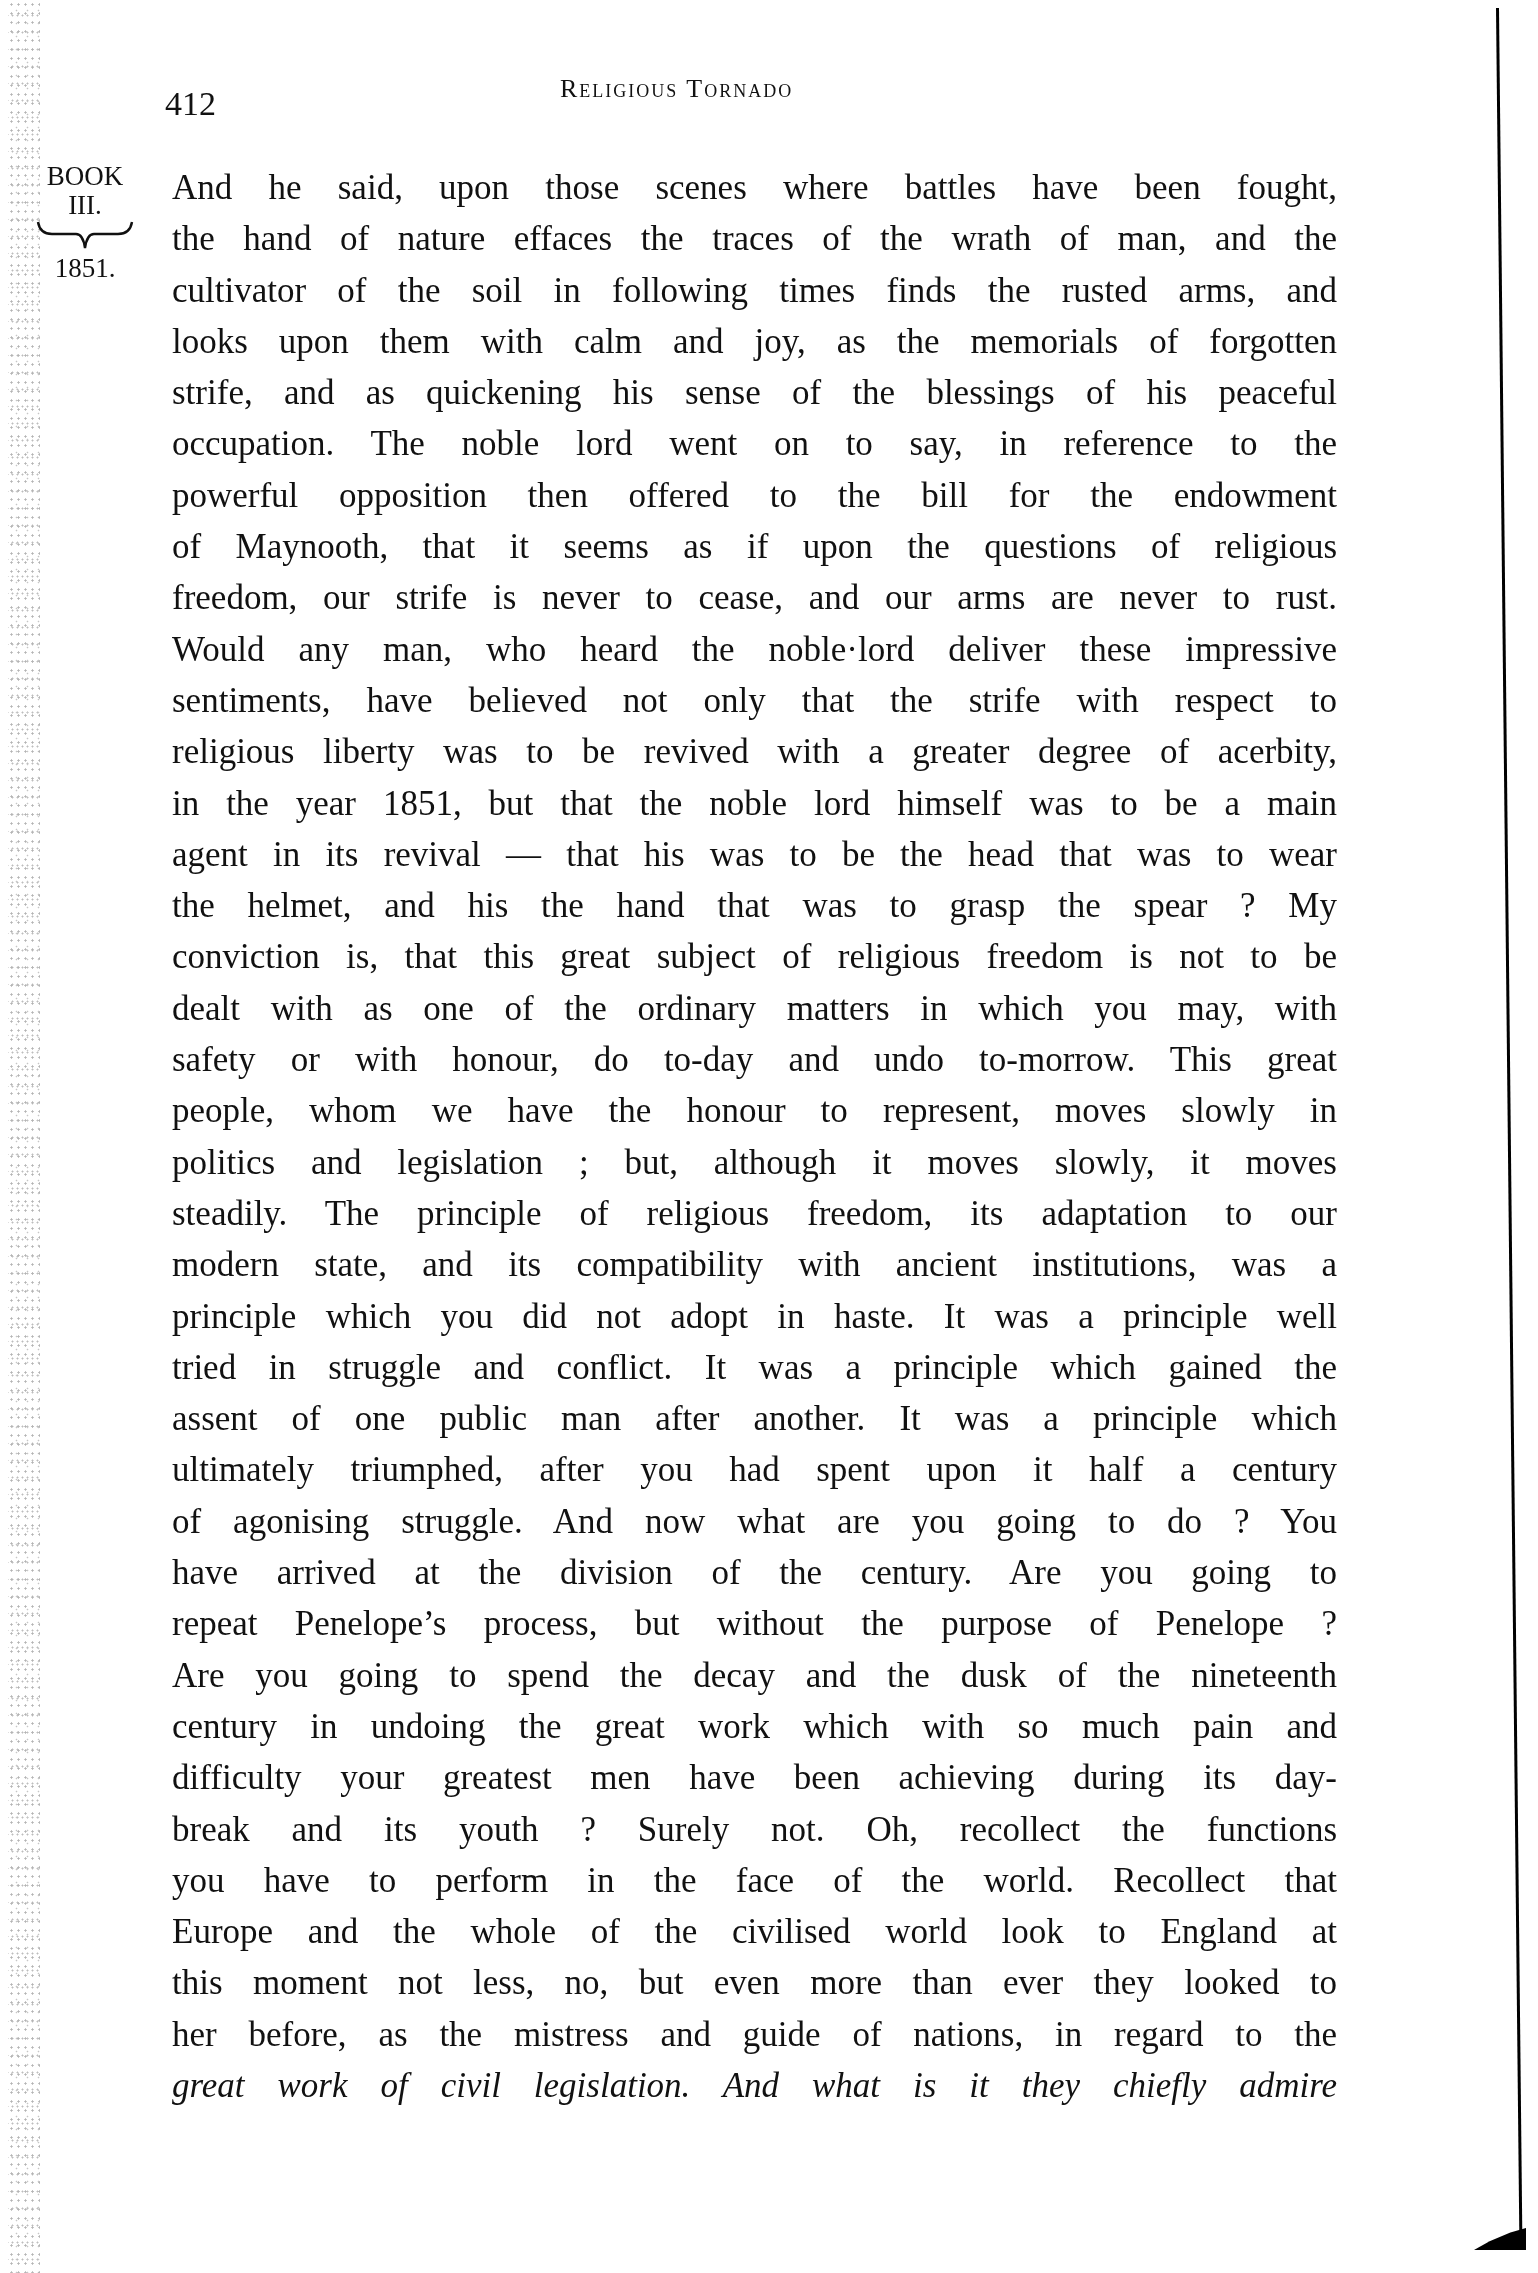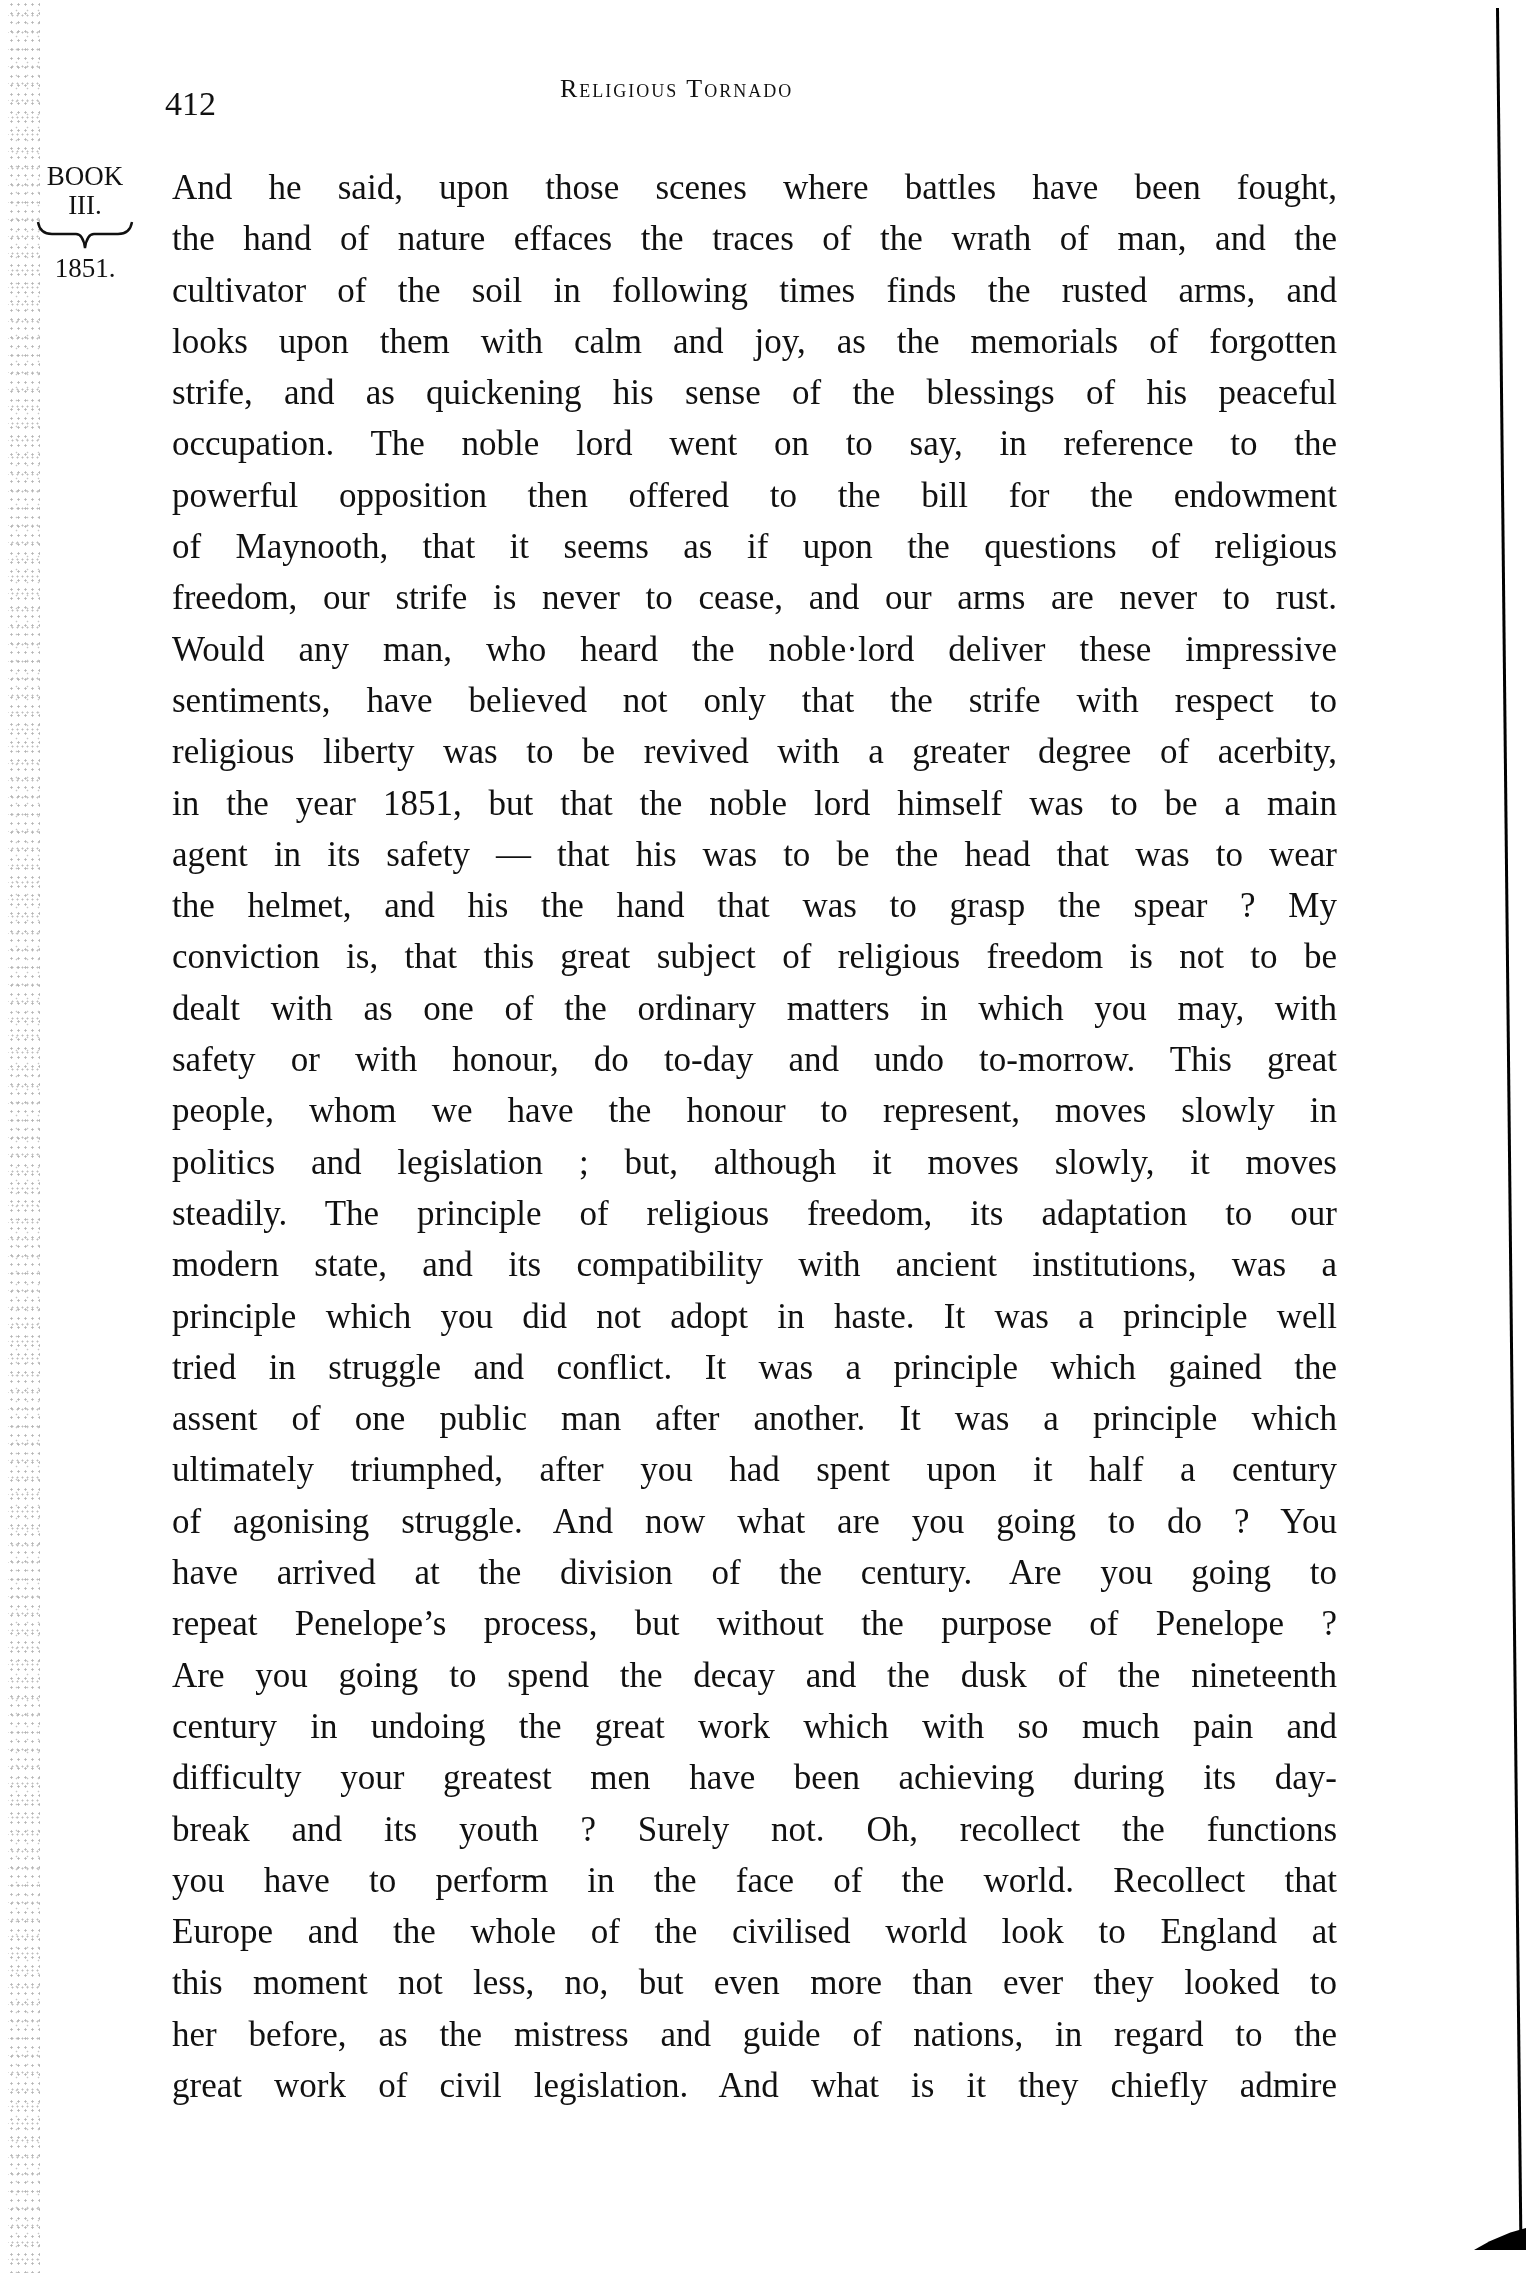--- a/index.html
+++ b/index.html
@@ -43,21 +43,21 @@
   .sidenote .year { display: block; line-height: 32px; }
   .body-text {
     position: absolute; left: 172px; top: 162px; width: 1165px;
     font-family: "Liberation Serif", "DejaVu Serif", serif; font-size: 35px;
     line-height: 51.3px; color: #111;
   }
   .line {
     display: block; white-space: nowrap; text-align: justify; text-align-last: justify;
     height: 51.3px; overflow: visible;
   }
-  .line.last { text-align-last: justify; }
+  .line.last { text-align-last: justify; font-style: italic; }
 </style>
 </head>
 <body>
 
 <div class="page">
   <div class="speckle-strip"></div>
   <div class="right-rule"></div>
   <div class="corner-wedge"></div>
 
   <div class="running-head">
@@ -83,21 +83,21 @@
       <span class="line">looks upon them with calm and joy, as the memorials of forgotten</span>
       <span class="line">strife, and as quickening his sense of the blessings of his peaceful</span>
       <span class="line">occupation.  The noble lord went on to say, in reference to the</span>
       <span class="line">powerful opposition then offered to the bill for the endowment</span>
       <span class="line">of Maynooth, that it seems as if upon the questions of religious</span>
       <span class="line">freedom, our strife is never to cease, and our arms are never to rust.</span>
       <span class="line">Would any man, who heard the noble·lord deliver these impressive</span>
       <span class="line">sentiments, have believed not only that the strife with respect to</span>
       <span class="line">religious liberty was to be revived with a greater degree of acerbity,</span>
       <span class="line">in the year 1851, but that the noble lord himself was to be a main</span>
-      <span class="line">agent in its safety — that his was to be the head that was to wear</span>
+      <span class="line">agent in its revival — that his was to be the head that was to wear</span>
       <span class="line">the helmet, and his the hand that was to grasp the spear ?  My</span>
       <span class="line">conviction is, that this great subject of religious freedom is not to be</span>
       <span class="line">dealt with as one of the ordinary matters in which you may, with</span>
       <span class="line">safety or with honour, do to-day and undo to-morrow.  This great</span>
       <span class="line">people, whom we have the honour to represent, moves slowly in</span>
       <span class="line">politics and legislation ; but, although it moves slowly, it moves</span>
       <span class="line">steadily.  The principle of religious freedom, its adaptation to our</span>
       <span class="line">modern state, and its compatibility with ancient institutions, was a</span>
       <span class="line">principle which you did not adopt in haste.  It was a principle well</span>
       <span class="line">tried in struggle and conflict.  It was a principle which gained the</span>

